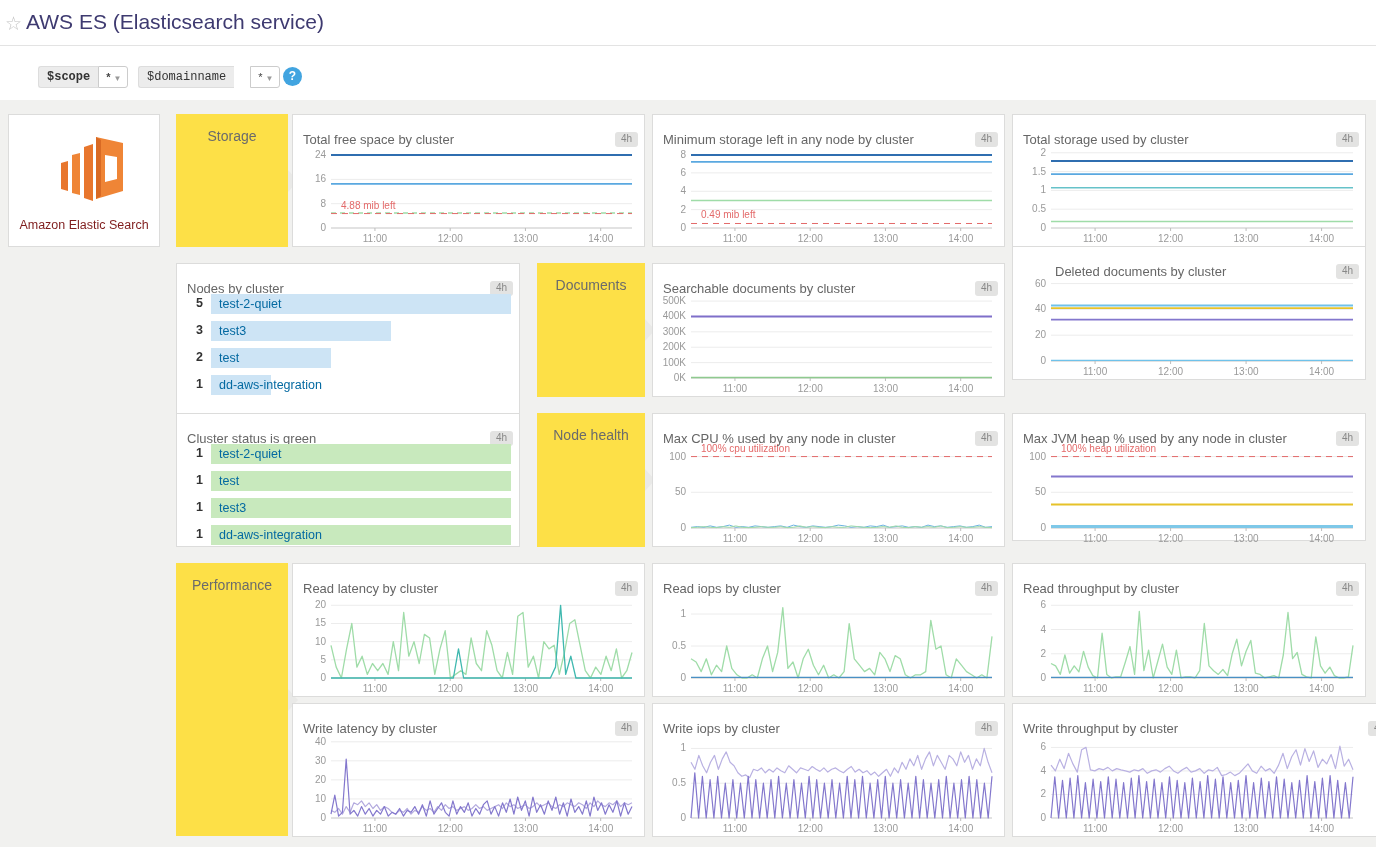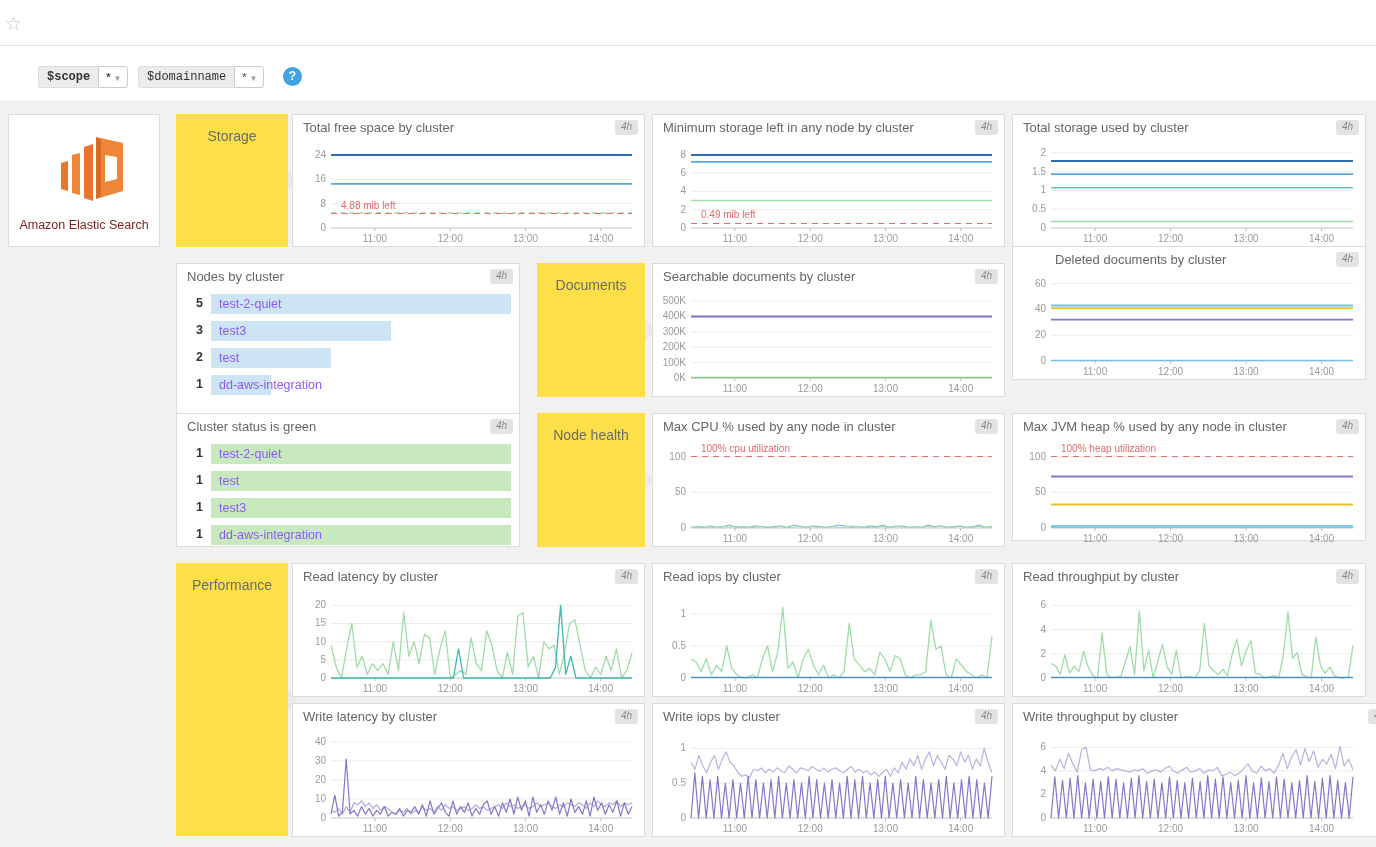--- a/index.html
+++ b/index.html
@@ -17,58 +17,59 @@
               font-family:"Liberation Mono",monospace; font-size:12px; color:#333; padding:3px 8px 0 8px; }
   .var-select { background:#fff; border:1px solid #ccc; border-radius:0 3px 3px 0; font-size:11px; color:#444;
                 padding:4px 6px 0 7px; cursor:pointer; min-width:30px; }
   .var-select .caret { color:#999; font-size:8px; margin-left:3px; }
   .help-btn { position:absolute; top:21px; width:19px; height:19px; border-radius:50%; background:#41a4e0; color:#fff;
               font-size:12px; font-weight:bold; text-align:center; line-height:19px; cursor:pointer; }
 
   
   .widget { position:absolute; background:#fff; border:1px solid #dcdcdb; }
   .w-title { position:relative; height:26px; line-height:26px; padding:0 58px 0 10px; font-size:13px; color:#666;
-             white-space:nowrap; overflow:hidden; }
+             white-space:nowrap; overflow:hidden;margin-top:12px; }
   .badge { position:absolute; right:6px; top:5px; background:#e3e3e2; color:#888; font-size:10px;
-           padding:1px 6px 2px 6px; border-radius:3px; line-height:12px;font-style:italic; }
+           padding:1px 6px 2px 6px; border-radius:3px; line-height:12px; }
   .plot { position:absolute; left:0; top:26px; right:0; bottom:0; }
   svg text { font-family:"Liberation Sans",sans-serif; }
 
   
   .group-label { position:absolute; background:#fde047; }
   .group-label .gl-text { display:block; text-align:center; margin-top:14px; font-size:14px; color:#6b6b6b; }
   .group-label::after { content:""; position:absolute; right:-10px; top:50%; margin-top:-11px;
                         border-top:11px solid transparent; border-bottom:11px solid transparent;
                         border-left:10px solid #e9e9e7; }
 
   
   .logo-widget { position:absolute; background:#fff; border:1px solid #dcdcdb; text-align:center; }
   .logo-caption { position:absolute; bottom:14px; width:100%; text-align:center; font-size:12.5px; color:#7f1d1d; }
 
   
   .tl-rows { position:absolute; left:10px; right:8px; top:30px; bottom:4px; }
   .tl-row { position:relative; height:20px; margin-bottom:7px; }
   .tl-val { position:absolute; left:0; top:2px; width:16px; text-align:right; font-size:12.5px; font-weight:bold; color:#333; }
   .tl-barwrap { position:absolute; left:24px; right:0; top:0; bottom:0; }
   .tl-bar { position:absolute; left:0; top:0; height:20px; }
-  .tl-label { position:absolute; left:8px; top:3px; font-size:12.5px; color:#8b5cf6; white-space:nowrap; }
+  .tl-label { position:absolute; left:8px; top:3px; font-size:12.5px; color:#0369a1; white-space:nowrap; }
 </style>
 </head>
 <body>
 
 <div class="header">
   <span class="star">☆</span>
+  <h1 class="page-title">AWS ES (Elasticsearch service)</h1>
 </div>
 
 <div class="varbar">
   <div class="var-chip" style="left:38px;font-weight:bold;">
     <span class="var-name">$scope</span>
     <span class="var-select"><span>*</span><span class="caret">▼</span></span>
   </div>
-  <div class="var-chip" style="left:138px;">
+  <div class="var-chip" style="left:138px;gap:16px;">
     <span class="var-name">$domainname</span>
     <span class="var-select"><span>*</span><span class="caret">▼</span></span>
   </div>
   <span class="help-btn" style="left:283px;">?</span>
 </div>
 
 <div class="logo-widget" style="left:8px;top:114px;width:152px;height:133px;">
   <svg width="90" height="84" viewBox="0 0 90 84" style="margin-top:12px;">
     <g>
       <polygon points="22,36 29,34 29,64 22,62" fill="#e8762d"></polygon>

